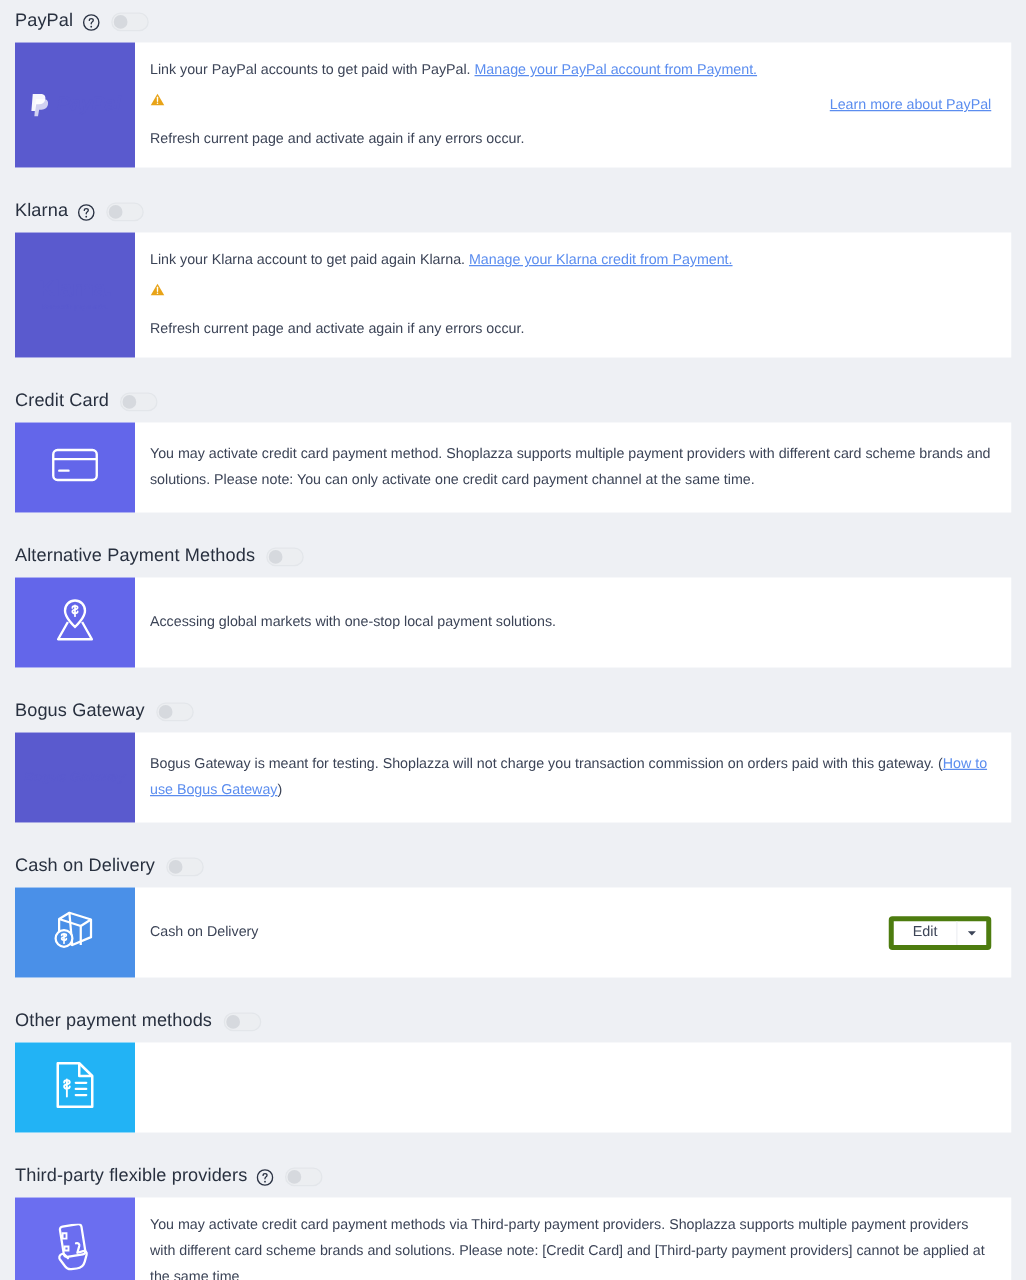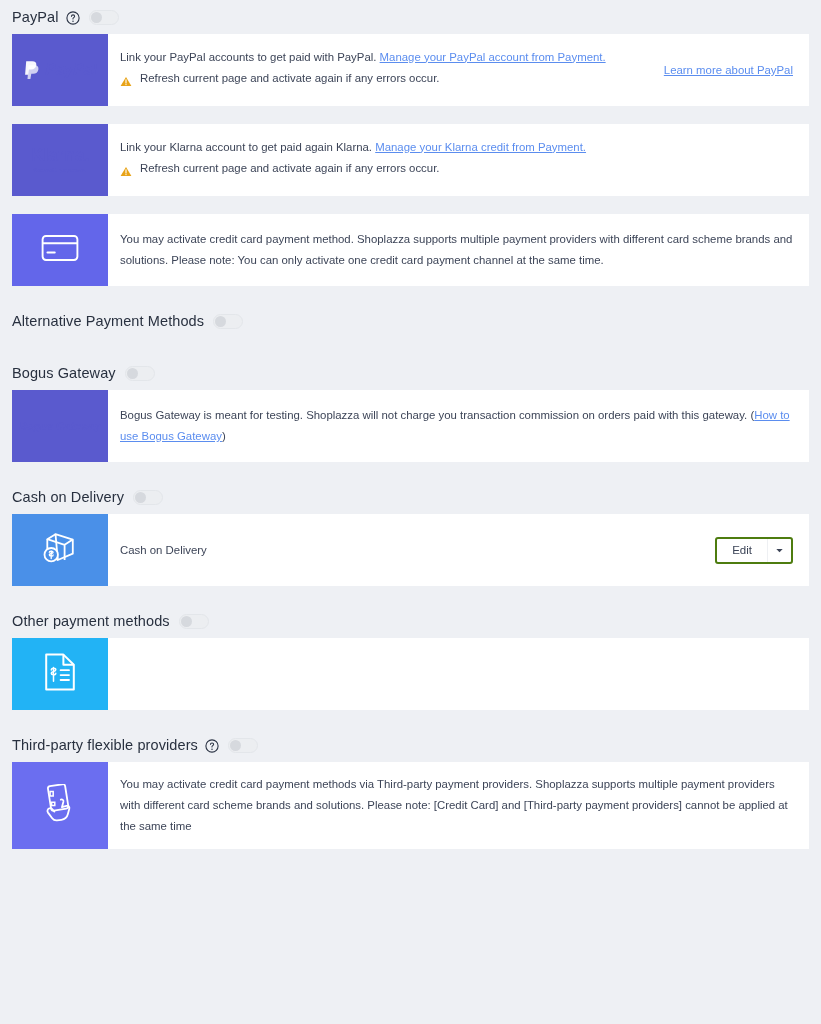--- a/index.html
+++ b/index.html
@@ -94,21 +94,21 @@
     padding: 12px 16px 12px 12px;
     min-width: 0;
   }
   .body-inner { flex: 1; min-width: 0; }
 
   .line {
     font-size: 11.4px;
     color: #3c4457;
     line-height: 21px;
   }
-  .line.with-icon { display: flex; align-items: flex-start; gap: 8px; }
+  .line.with-icon { display: flex; align-items: flex-start; gap: 8px; flex-direction: column; }
   .warn-tri { flex: none; margin-top: 5px; }
   .note-red { color: #f5222d; }
 
   a.link {
     color: #5b8def;
     text-decoration: underline;
     cursor: pointer;
   }
 
   .right-col {
@@ -120,21 +120,21 @@
   .learn-more {
     font-size: 11.4px;
     white-space: nowrap;
   }
 
   
   .edit-btn {
     display: flex;
     align-items: stretch;
     height: 27px;
-    border: 2px solid #4d7c0f;
+    border: 4px solid #4d7c0f;
     border-radius: 3px;
     background: #fff;
     overflow: hidden;
   }
   .edit-btn .lbl {
     display: flex; align-items: center;
     padding: 0 15px;
     font-size: 11.5px;
     color: #3c4457;
     cursor: pointer;
@@ -187,20 +187,33 @@
               </svg></span>
             <span><span>Refresh current page and activate again if any errors occur.</span></span>
           </div>
         </div>
         <div class="right-col">
           <a class="link learn-more" href="#">Learn more about PayPal</a>
         </div>
       </div>
     </div>
     <div class="gap"></div>
+    <div class="sec-head">
+      <span class="sec-title">Klarna</span>
+      <span class="help-icon">
+        <svg width="14" height="14" viewBox="0 0 14 14" fill="none">
+          <circle cx="7" cy="7" r="6.1" stroke="#2b3344" stroke-width="1.1"></circle>
+          <path d="M5.45 5.35c0-.85.7-1.45 1.6-1.45.92 0 1.58.56 1.58 1.35 0 .63-.3.96-.93 1.38-.55.37-.72.63-.72 1.12v.3" stroke="#2b3344" stroke-width="1.05" stroke-linecap="round"></path>
+          <circle cx="7" cy="10.3" r=".72" fill="#2b3344"></circle>
+        </svg>
+      </span>
+      <span class="toggle">
+        <span class="knob"></span>
+      </span>
+    </div>
     <div class="card">
       <div class="tile" style="background:#5a5ace;color:#5a5ace">
         <span class="klarna-wrap">
           <div class="klarna-main">Klarna.</div>
           <div class="klarna-sub">Smoooth payments.</div>
         </span>
       </div>
       <div class="body">
         <div class="body-inner">
           <div class="line"><span><span>Link your Klarna account to get paid again Klarna. </span><a class="link" href="#">Manage your Klarna credit from Payment.</a></span></div>
@@ -209,40 +222,60 @@
                 <path d="M6 .9 11.4 10.1H.6z" fill="#e8a317"></path>
                 <path d="M6 3.7v3.3" stroke="#fff" stroke-width="1.1" stroke-linecap="round"></path>
                 <circle cx="6" cy="8.6" r=".65" fill="#fff"></circle>
               </svg></span>
             <span><span>Refresh current page and activate again if any errors occur.</span></span>
           </div>
         </div>
       </div>
     </div>
     <div class="gap"></div>
+    <div class="sec-head">
+      <span class="sec-title">Credit Card</span>
+      <span class="toggle">
+        <span class="knob"></span>
+      </span>
+    </div>
     <div class="card">
       <div class="tile" style="background:#6366ea;color:#6366ea">
         <span><svg width="38" height="30" viewBox="0 0 38 30" fill="none">
             <rect x="1.6" y="3" width="34.8" height="24" rx="3.4" stroke="#fff" stroke-width="1.9"></rect>
             <path d="M1.6 10.3h34.8" stroke="#fff" stroke-width="1.9"></path>
             <path d="M6.4 19.5h7.4" stroke="#fff" stroke-width="1.9" stroke-linecap="round"></path>
           </svg></span>
       </div>
       <div class="body">
         <div class="body-inner">
           <div class="line"><span><span>You may activate credit card payment method. Shoplazza supports multiple payment providers with different card scheme brands and solutions. Please note: You can only activate one credit card payment channel at the same time.</span></span></div>
         </div>
       </div>
     </div>
     <div class="gap"></div>
     <div class="sec-head">
       <span class="sec-title">Alternative Payment Methods</span>
       <span class="toggle">
         <span class="knob"></span>
       </span>
+    </div>
+    <div class="card">
+      <div class="tile" style="background:#6366ea;color:#6366ea">
+        <span><svg width="40" height="36" viewBox="0 0 40 36" fill="none">
+            <path d="M20 2.4c-4.4 0-8 3.6-8 8.1 0 5.8 8 13 8 13s8-7.2 8-13c0-4.5-3.6-8.1-8-8.1z" stroke="#fff" stroke-width="1.9"></path>
+            <path d="M20 6.3v8.6M17.9 8.3c0-1 .95-1.6 2.1-1.6s2.1.6 2.1 1.45c0 1.9-4.2 1-4.2 2.95 0 .95 1 1.55 2.1 1.55s2.1-.6 2.1-1.5" stroke="#fff" stroke-width="1.4" stroke-linecap="round"></path>
+            <path d="M14.3 19.6 6.5 33.4h27L25.7 19.6" stroke="#fff" stroke-width="1.9" stroke-linejoin="round"></path>
+          </svg></span>
+      </div>
+      <div class="body">
+        <div class="body-inner">
+          <div class="line"><span><span>Accessing global markets with one-stop local payment solutions.</span></span></div>
+        </div>
+      </div>
     </div>
     <div class="gap"></div>
     <div class="sec-head">
       <span class="sec-title">Bogus Gateway</span>
       <span class="toggle">
         <span class="knob"></span>
       </span>
     </div>
     <div class="card">
       <div class="tile" style="background:#5a5ace;color:#5a5ace">

